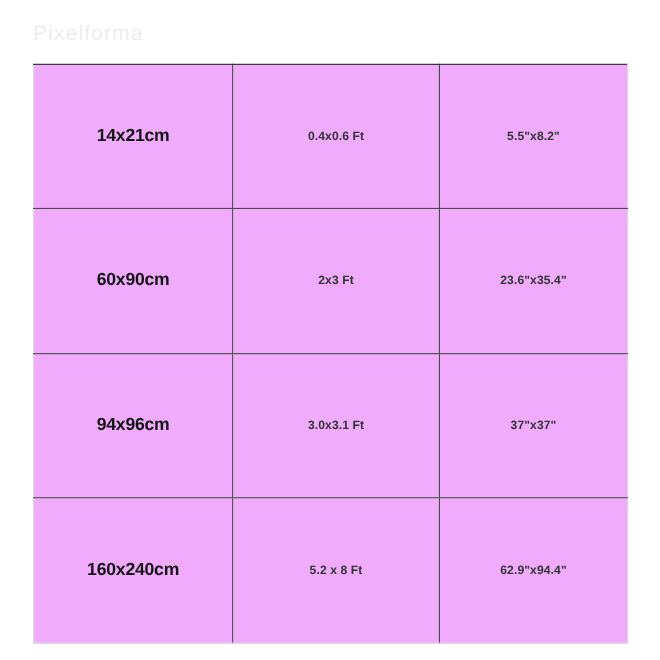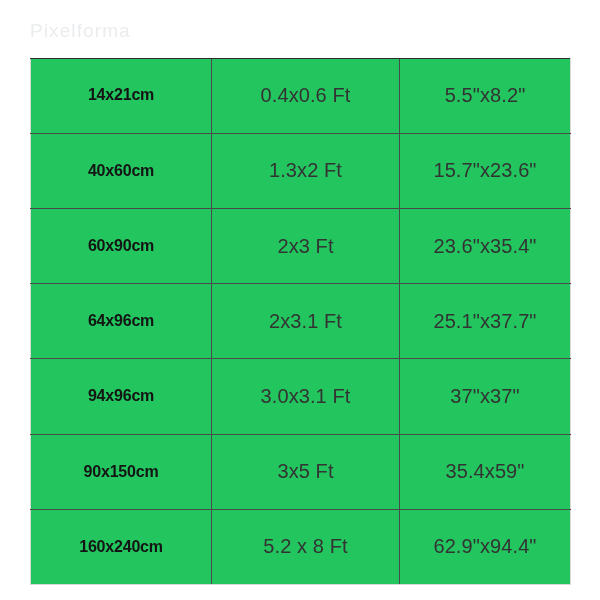--- a/index.html
+++ b/index.html
@@ -46,21 +46,21 @@
   table.size-table tr {
     height: 40.5px;
   }
 
   table.size-table td {
     text-align: center;
     vertical-align: middle;
     padding: 0 20px;
     border-bottom: 1.6px solid #4a4a4a;
     border-right: 1.6px solid #4a4a4a;
-    background: #22c55e;
+    background: #f0abfc;
     white-space: nowrap;
   }
 
   table.size-table td.col-last {
     border-right: 1.1px solid #d8d8d8;
   }
 
   table.size-table tr:last-child td {
     border-bottom: 1.1px solid #d8d8d8;
   }
@@ -68,22 +68,22 @@
   table.size-table td.col-cm {
     border-left: 1.1px solid #d8d8d8;
     font-weight: bold;
     font-size: 16px;
     color: #141414;
     letter-spacing: -0.2px;
   }
 
   table.size-table td.col-ft,
   table.size-table td.col-in {
-    font-weight: 400;
-    font-size: 20px;
+    font-weight: 700;
+    font-size: 11px;
     color: #333333;
     letter-spacing: 0.1px;
   }
 
   #table-top-rule {
     position: absolute;
     left: 30px;
     top: 58px;
     width: 540px;
     height: 0;
@@ -108,43 +108,28 @@
       <col class="c1">
       <col class="c2">
     </colgroup>
     <tbody id="table-body">
         <tr>
           <td class="col-cm">14x21cm</td>
           <td class="col-ft">0.4x0.6 Ft</td>
           <td class="col-in col-last">5.5"x8.2"</td>
         </tr>
         <tr>
-          <td class="col-cm">40x60cm</td>
-          <td class="col-ft">1.3x2 Ft</td>
-          <td class="col-in col-last">15.7"x23.6"</td>
-        </tr>
-        <tr>
           <td class="col-cm">60x90cm</td>
           <td class="col-ft">2x3 Ft</td>
           <td class="col-in col-last">23.6"x35.4"</td>
         </tr>
         <tr>
-          <td class="col-cm">64x96cm</td>
-          <td class="col-ft">2x3.1 Ft</td>
-          <td class="col-in col-last">25.1"x37.7"</td>
-        </tr>
-        <tr>
           <td class="col-cm">94x96cm</td>
           <td class="col-ft">3.0x3.1 Ft</td>
           <td class="col-in col-last">37"x37"</td>
-        </tr>
-        <tr>
-          <td class="col-cm">90x150cm</td>
-          <td class="col-ft">3x5 Ft</td>
-          <td class="col-in col-last">35.4x59"</td>
         </tr>
         <tr>
           <td class="col-cm">160x240cm</td>
           <td class="col-ft">5.2 x 8 Ft</td>
           <td class="col-in col-last">62.9"x94.4"</td>
         </tr>
       </tbody>
   </table>
 </div>
 <div id="table-top-rule"></div>

